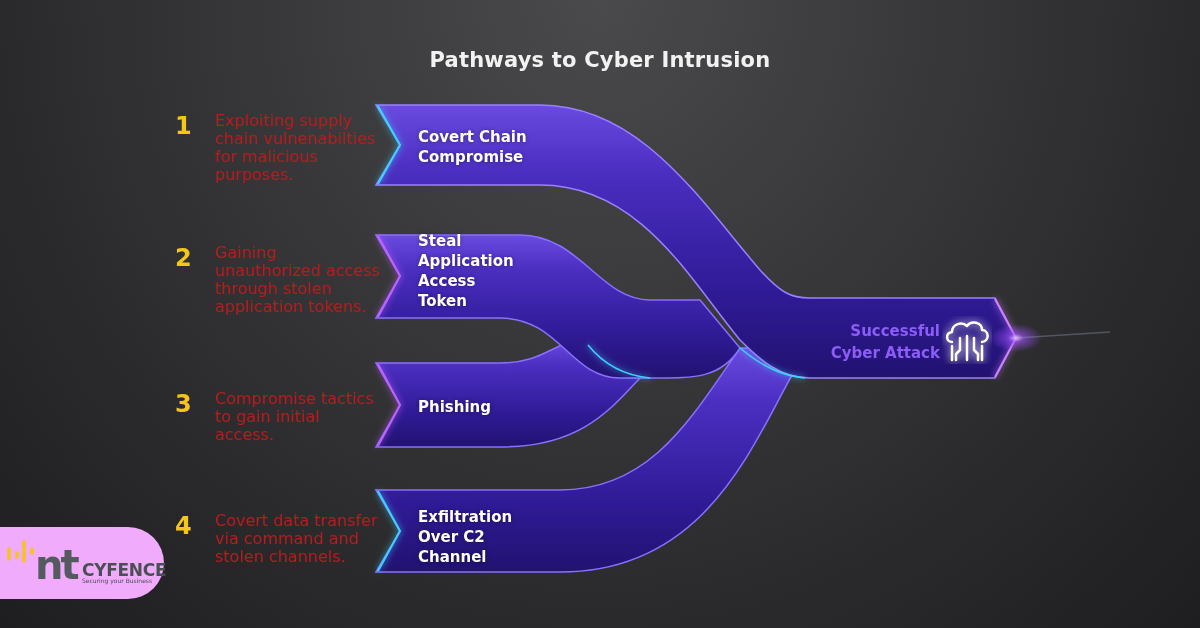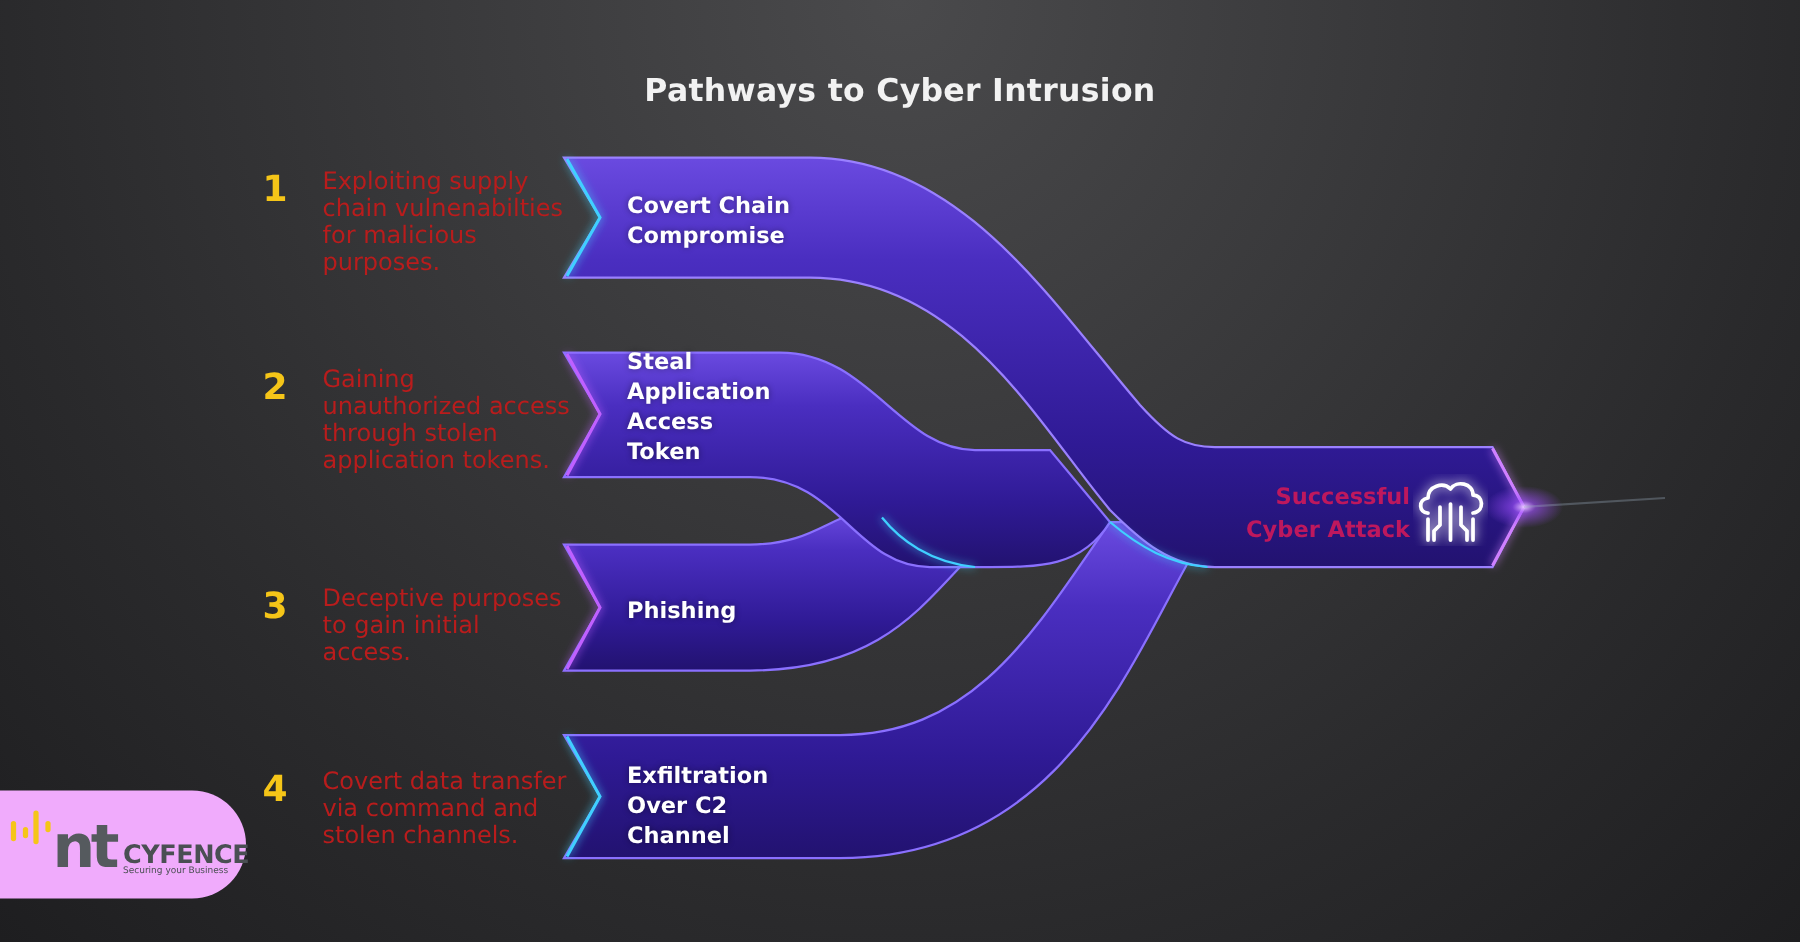--- a/index.html
+++ b/index.html
@@ -21,21 +21,21 @@
   .step .desc {
     position:absolute; left:40px; top:0; width:165px; font-size:16px; font-weight:normal;
     line-height:18px; color:#b91c1c;
   }
   .band-label {
     position:absolute; left:418px; font-size:15px; font-weight:bold; color:#ffffff;
     line-height:20px; text-shadow:0 0 4px rgba(0,0,0,0.4);
   }
   .out-label {
     position:absolute; left:800px; top:320px; width:140px; text-align:right;
-    font-size:15px; font-weight:bold; color:#be185d; line-height:22px;
+    font-size:15px; font-weight:bold; color:#8b5cf6; line-height:22px;
   }
   .cloud-icon { position:absolute; left:942px; top:316px; width:50px; height:48px; }
   .logo {
     position:absolute; left:0; top:527px; width:164px; height:72px;
     background:#f0abfc; border-radius:0 40px 40px 0;
   }
   .logo .bars { position:absolute; left:6px; top:12px; }
   .logo .nt {
     position:absolute; left:35px; top:16px; font-size:40px; font-weight:bold; color:#555a5e;
     letter-spacing:-3px; line-height:44px;
@@ -105,21 +105,21 @@
 <div class="step" style="top:112px;">
   <span class="num">1</span>
   <span class="desc">Exploiting supply chain vulnenabilties for malicious purposes.</span>
 </div>
 <div class="step" style="top:244px;">
   <span class="num">2</span>
   <span class="desc">Gaining unauthorized access through stolen application tokens.</span>
 </div>
 <div class="step" style="top:390px;">
   <span class="num">3</span>
-  <span class="desc">Deceptive purposes to gain initial access.</span>
+  <span class="desc">Compromise tactics to gain initial access.</span>
 </div>
 <div class="step" style="top:512px;">
   <span class="num">4</span>
   <span class="desc">Covert data transfer via command and stolen channels.</span>
 </div>
 
 <div class="band-label" style="top:127px; width:140px;">Covert Chain Compromise</div>
 <div class="band-label" style="top:231px; width:100px;">Steal Application Access Token</div>
 <div class="band-label" style="top:397px; width:140px;">Phishing</div>
 <div class="band-label" style="top:507px; width:105px;">Exfiltration Over C2 Channel</div>

